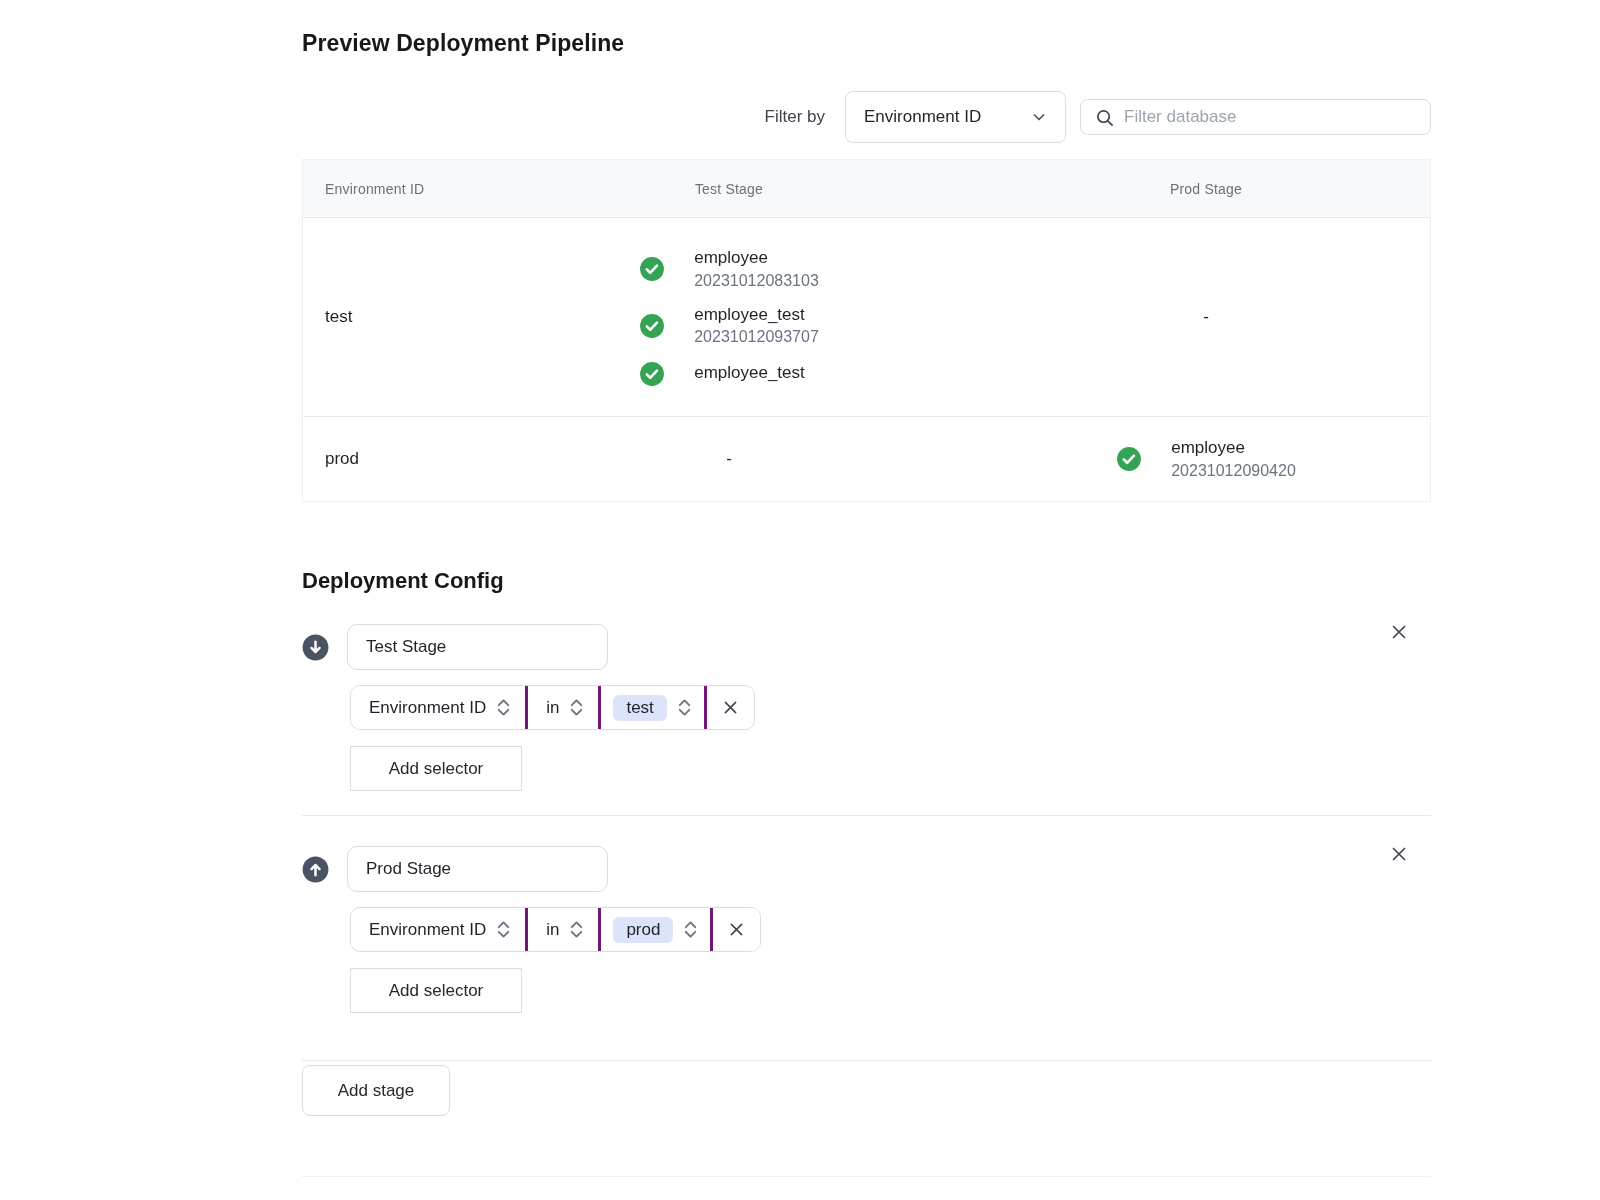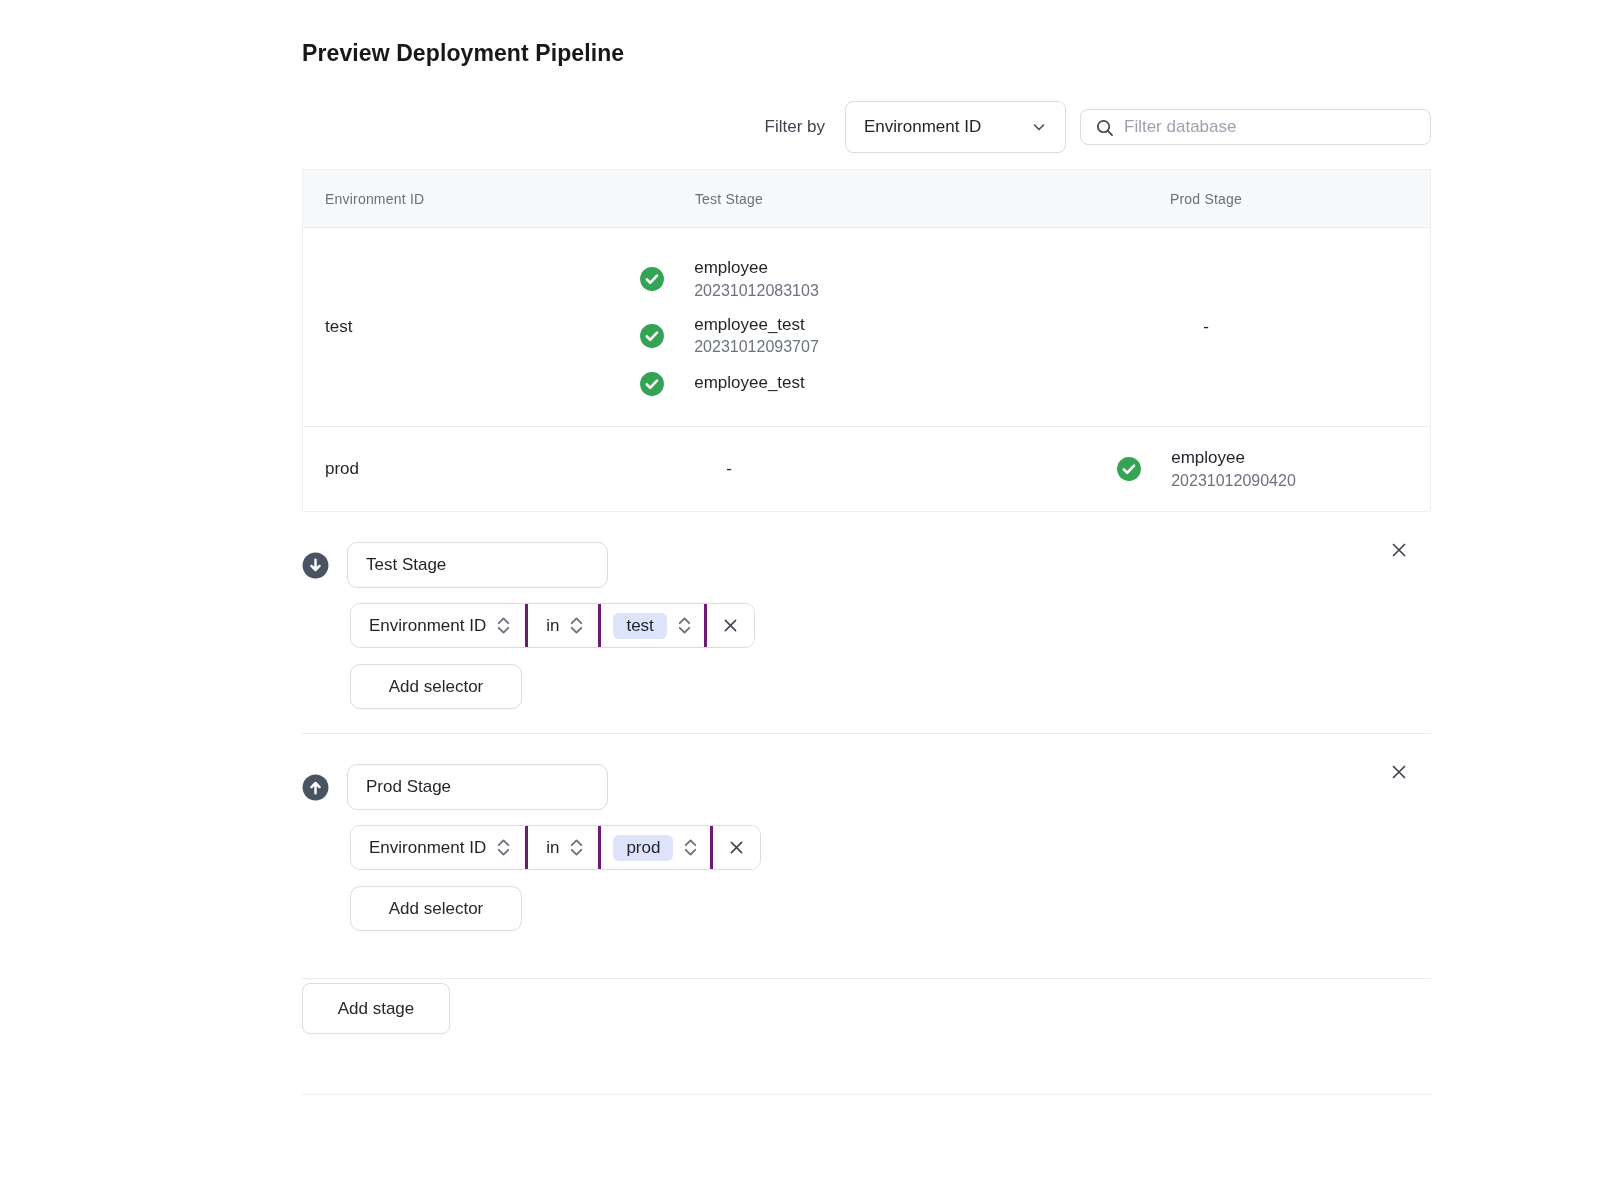--- a/index.html
+++ b/index.html
@@ -4,21 +4,21 @@
 <style>
   * { margin:0; padding:0; box-sizing:border-box; }
   html,body { background:#ffffff; }
   body {
     width:1600px; height:1200px; position:relative;
     font-family:"Liberation Sans", sans-serif;
     color:#1F2329;
   }
   .content { position:absolute; left:302px; top:0; width:1129px; }
 
-  .page-title { margin-top:40px; font-size:23px; font-weight:700; color:#18181B; letter-spacing:.1px; }
+  .page-title { margin-top:30px; font-size:23px; font-weight:700; color:#18181B; letter-spacing:.1px; }
 
   
   .toolbar { margin-top:34px; display:flex; justify-content:flex-end; align-items:center; }
   .groupby-label { font-size:17px; color:#3F4450; margin-right:20px; }
   .dropdown {
     width:221px; height:52px; border:1px solid #D9DCE1; border-radius:8px;
     display:flex; align-items:center; justify-content:space-between;
     padding:0 18px 0 18px; font-size:17px; color:#1F2329; background:#fff; cursor:pointer;
   }
   .search-box {
@@ -65,21 +65,21 @@
   .seg { display:flex; align-items:center; padding:0 14px 0 18px; cursor:pointer; background:#fff; border:none; font-family:"Liberation Sans", sans-serif; }
   .seg + .seg { border-left:3px solid #701a75; }
   .seg .seg-label { font-size:17px; color:#1F2329; }
   .seg .updown { margin-left:10px; display:flex; }
   .seg.val { padding:0 12px 0 12px; }
   .pill { background:#DCE3FB; border-radius:6px; padding:3px 13px; font-size:17px; color:#1F2329; }
   .seg.x-seg { padding:0 15px; }
 
   .add-selector {
     margin-left:48px; margin-top:16px; width:172px; height:45px;
-    border:1px solid #D9DCE1; border-radius:10px; background:#fff;
+    border:1px solid #D9DCE1; border-radius:0; background:#fff;
     font-size:17px; color:#24292F; cursor:pointer; font-family:"Liberation Sans", sans-serif;
   }
   .stage-divider { margin-top:24px; border-top:1px solid #E9EBEE; }
   .actions-divider { margin-top:47px; border-top:1px solid #E9EBEE; }
 
   .actions { margin-top:4px; display:flex; align-items:center; justify-content:space-between; }
   .btn { font-family:"Liberation Sans", sans-serif; font-size:17px; border-radius:8px; cursor:pointer; }
   .btn-add-stage { width:148px; height:51px; background:#fff; border:1px solid #D9DCE1; color:#24292F; }
   .right-actions { display:flex; gap:13px; }
   .btn-revert { width:110px; height:51px; background:#F5F5F6; border:none; color:#A9ADB4; }
@@ -191,20 +191,21 @@
             <span class="texts">
               <span class="db-name">employee</span>
               <span class="db-ts">20231012090420</span>
             </span>
           </div>
         </div>
       </div>
     </div>
   </div>
 
+  <div class="section-title">Deployment Config</div>
 
   <div class="stage-card">
     <div class="stage-head">
       <span class="icon">
         <svg width="27" height="27" viewBox="0 0 24 24">
             <circle cx="12" cy="12" r="11.5" fill="#4A5361"></circle>
             <path d="M12 6.8v9M8.4 12.4L12 16l3.6-3.6" fill="none" stroke="#fff" stroke-width="2.2" stroke-linecap="round" stroke-linejoin="round"></path>
           </svg>
       </span>
       <input class="stage-name-input" value="Test Stage" style="">

